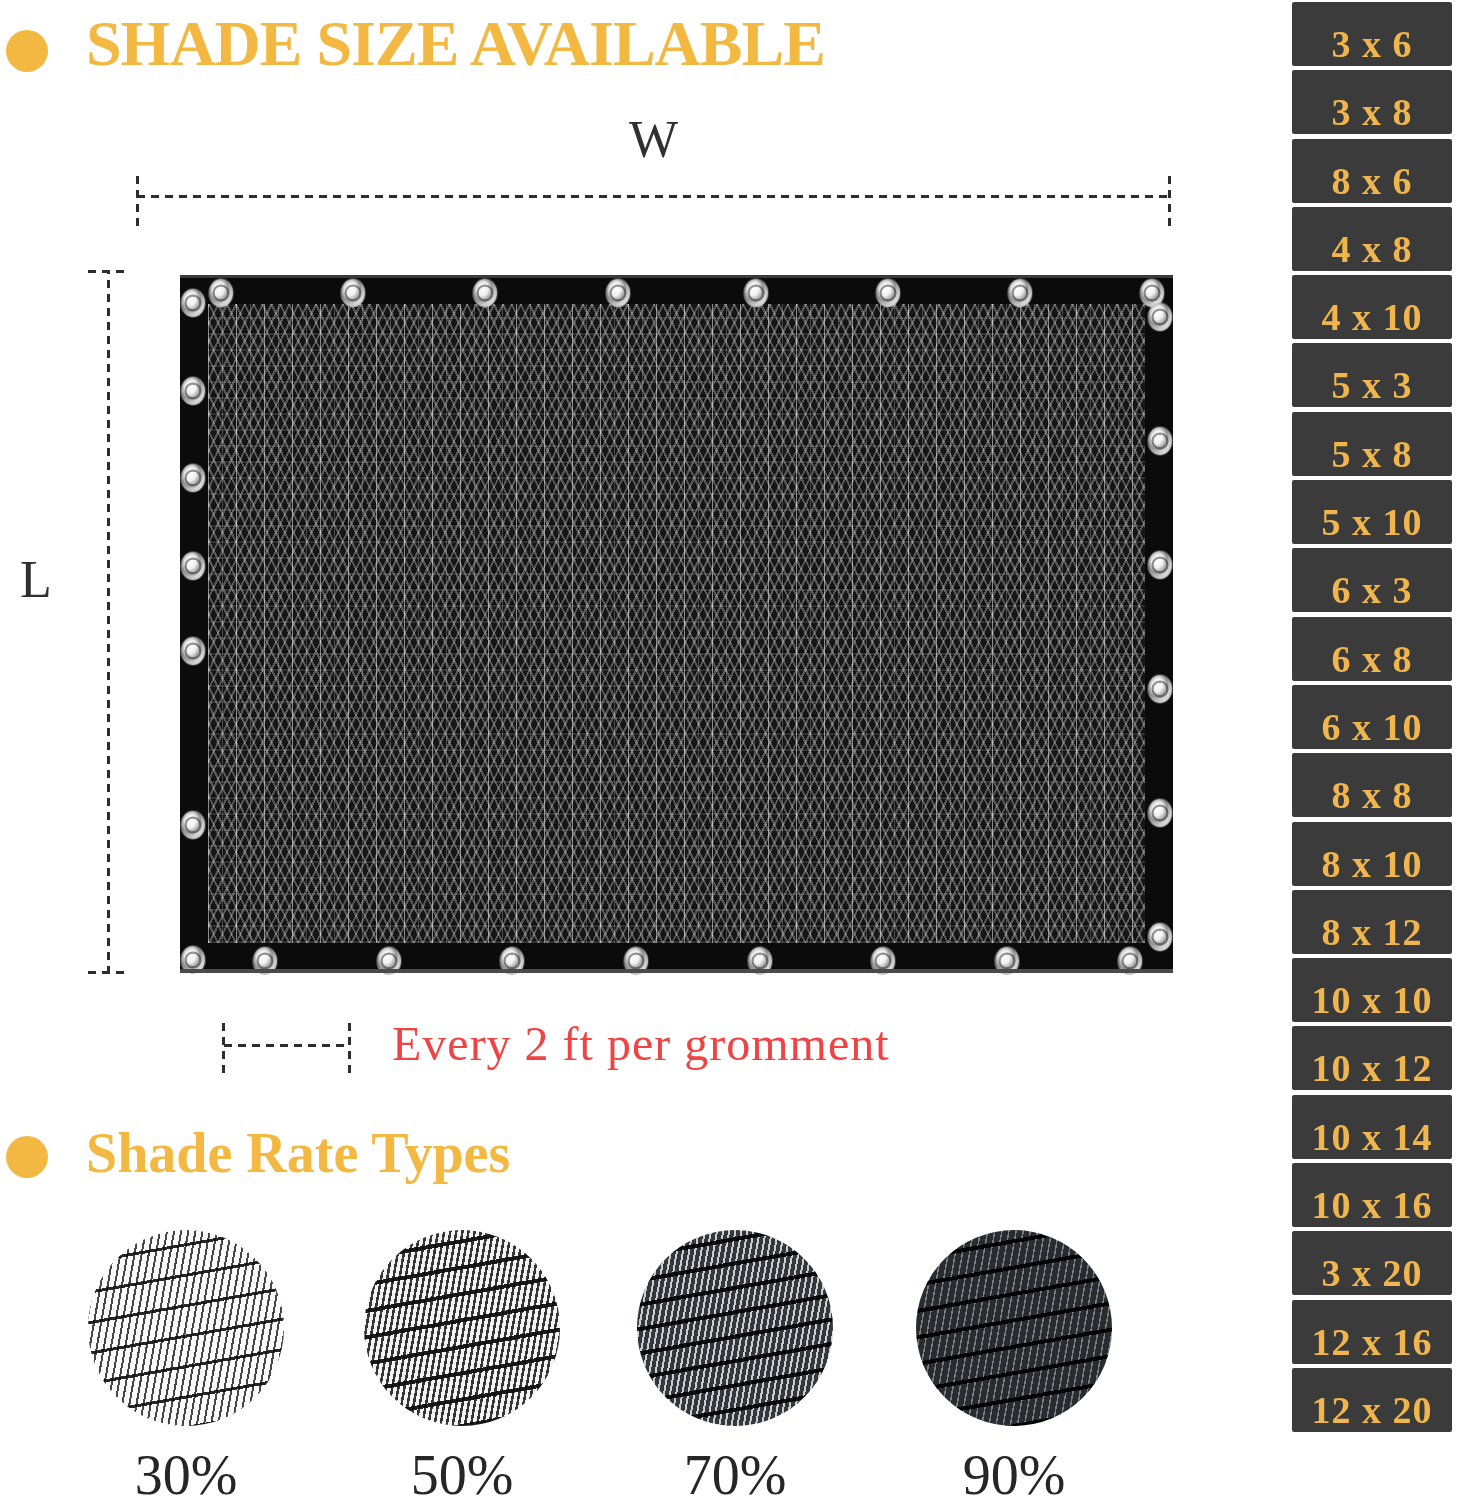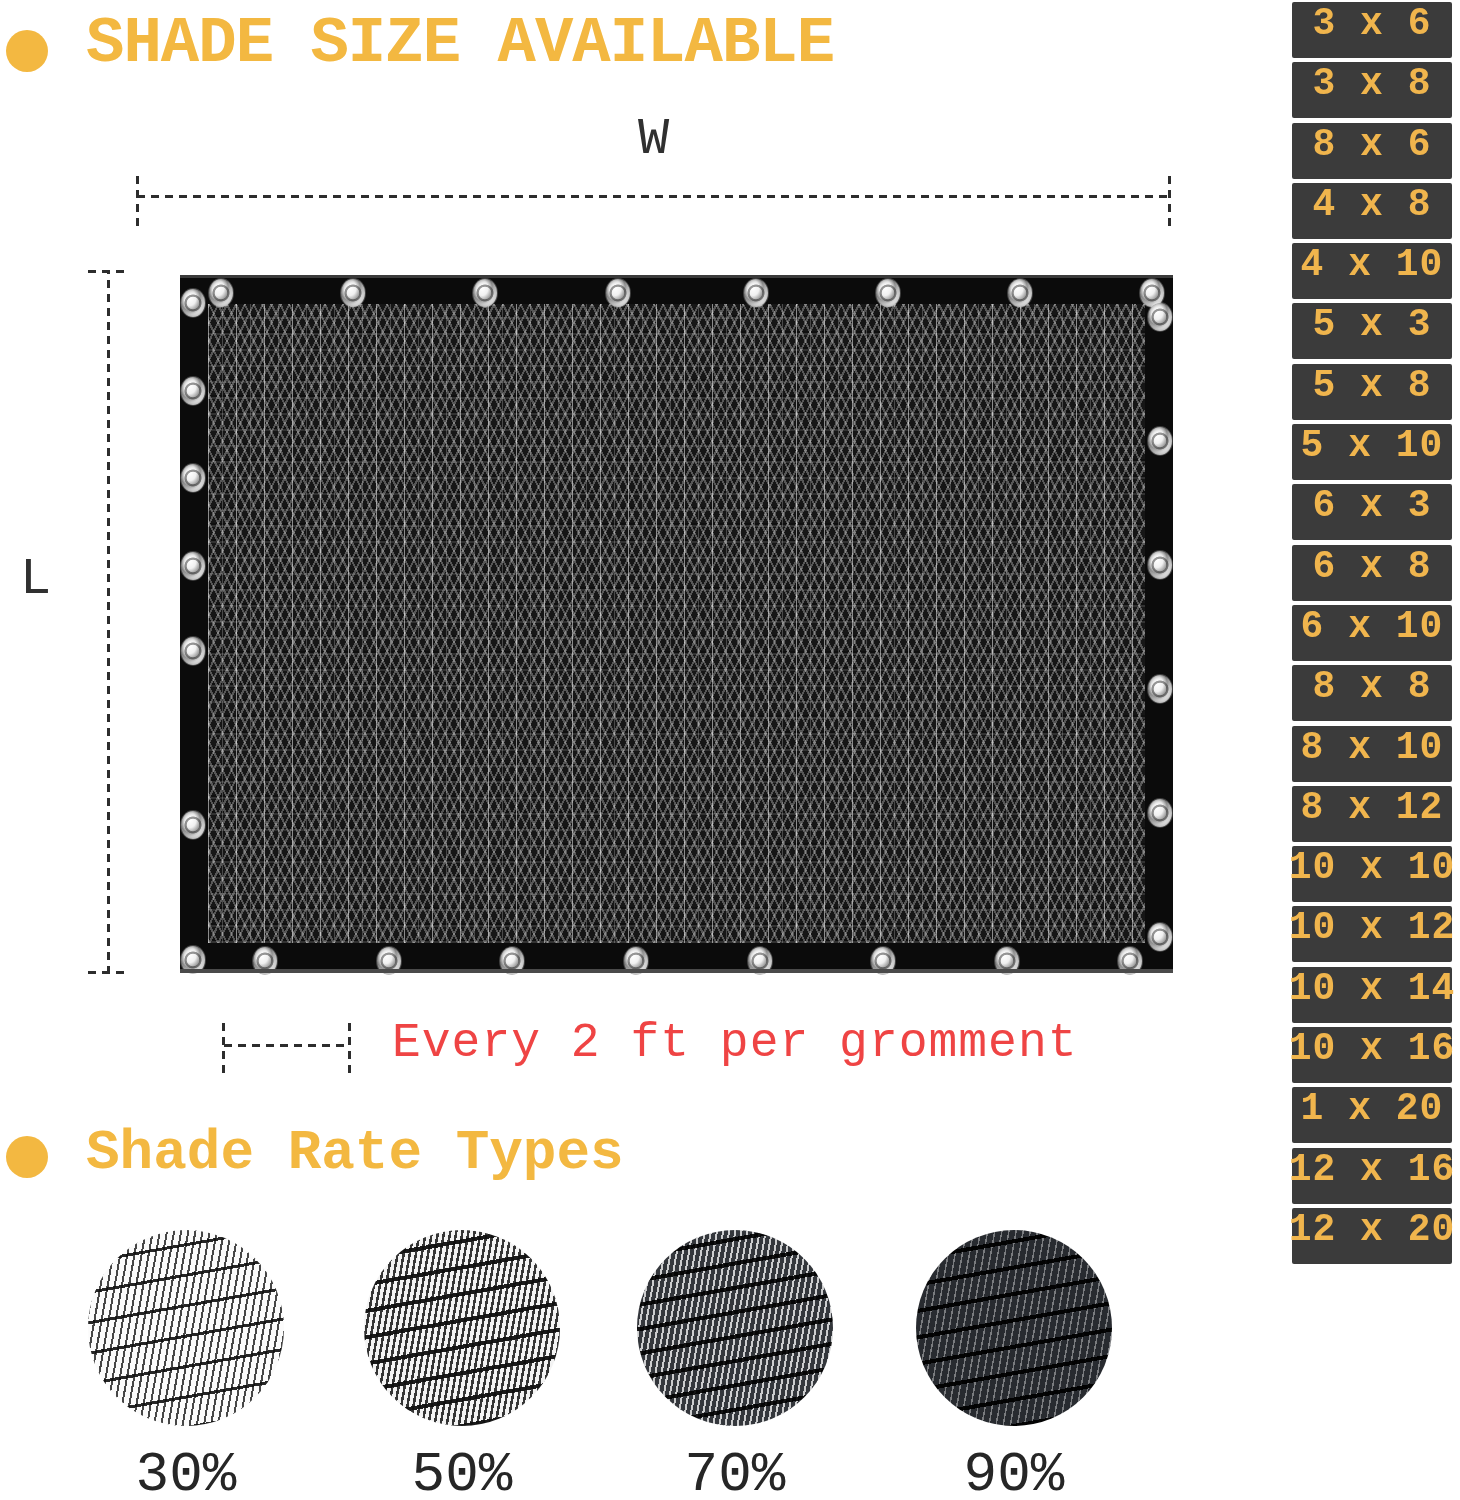--- a/index.html
+++ b/index.html
@@ -1,30 +1,30 @@
 <!DOCTYPE html>
 <html><head>
 <meta charset="utf-8">
 <style>
   html,body{margin:0;padding:0;background:#fff;}
   .page{position:relative;width:1460px;height:1500px;background:#fff;overflow:hidden;
-        font-family:Liberation Mono, monospace;}
+        font-family:Liberation Serif, serif;}
 
   
   .bullet{position:absolute;width:42px;height:42px;border-radius:50%;background:#F3B841;}
   .bullet.b1{left:6px;top:30px;}
   .bullet.b2{left:6px;top:1136px;}
   h1.title{position:absolute;left:86px;top:10px;margin:0;font-size:64px;line-height:68px;
            font-weight:bold;letter-spacing:-1px;color:#F3B841;white-space:nowrap;}
   h2.rates-title{position:absolute;left:86px;top:1118px;margin:0;font-size:56px;line-height:70px;
            font-weight:bold;color:#F3B841;white-space:nowrap;}
 
   
   .size-list{position:absolute;left:1292px;top:2px;width:160px;display:flex;flex-direction:column;gap:4.3px;}
-  .chip{height:56px;background:#3B3B3B;border-radius:2px;display:flex;align-items:flex-start;justify-content:center;}
+  .chip{height:64px;background:#3B3B3B;border-radius:2px;display:flex;align-items:flex-end;justify-content:center;}
   .chip span{color:#F0B54D;font-size:38px;font-weight:bold;letter-spacing:1px;white-space:nowrap;}
 
   
   .dash-h{position:absolute;height:3px;background:repeating-linear-gradient(90deg,#2d2d2d 0 8px,transparent 8px 14px);}
   .dash-v{position:absolute;width:3px;background:repeating-linear-gradient(0deg,#2d2d2d 0 8px,transparent 8px 14px);}
   .w-line{left:137px;top:195px;width:1033px;}
   .w-tick-l{left:136px;top:170px;height:56px;}
   .w-tick-r{left:1168px;top:170px;height:56px;}
   .w-label{position:absolute;left:137px;top:110px;width:1033px;text-align:center;
            font-size:52px;color:#303030;}
@@ -158,21 +158,21 @@
 
       <div class="chip">
         <span>10 x 14</span>
       </div>
 
       <div class="chip">
         <span>10 x 16</span>
       </div>
 
       <div class="chip">
-        <span>1 x 20</span>
+        <span>3 x 20</span>
       </div>
 
       <div class="chip">
         <span>12 x 16</span>
       </div>
 
       <div class="chip">
         <span>12 x 20</span>
       </div>
     </aside>

